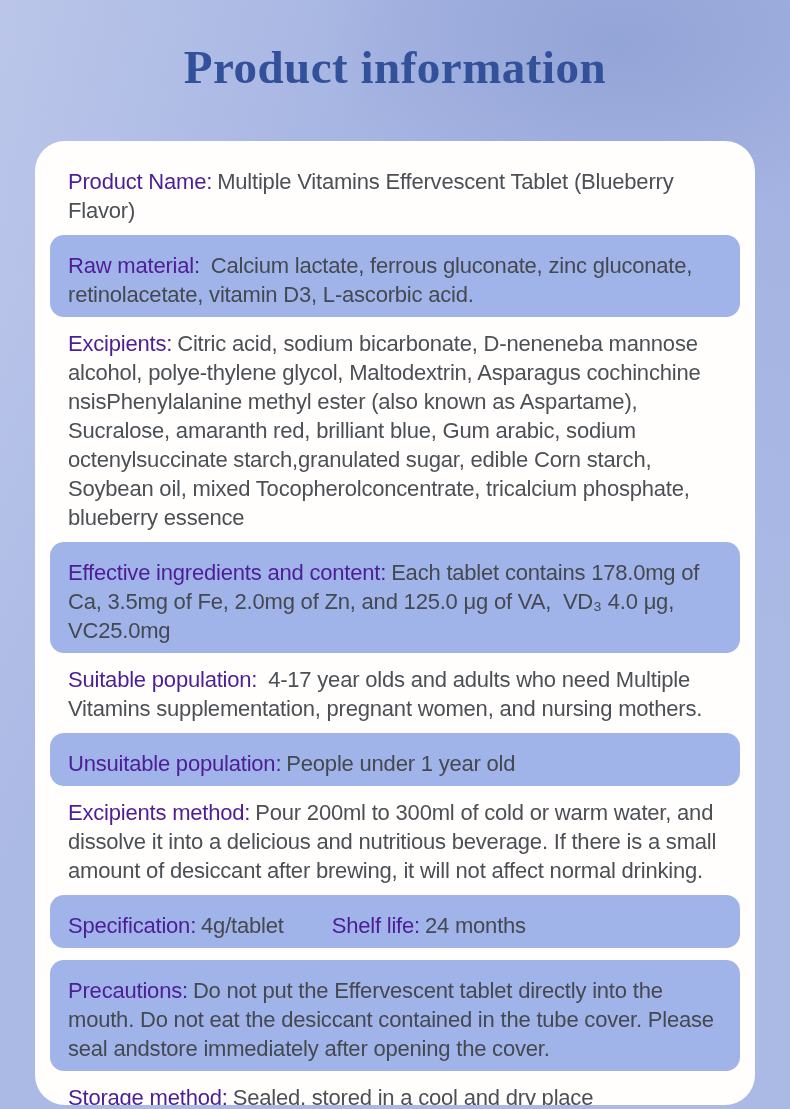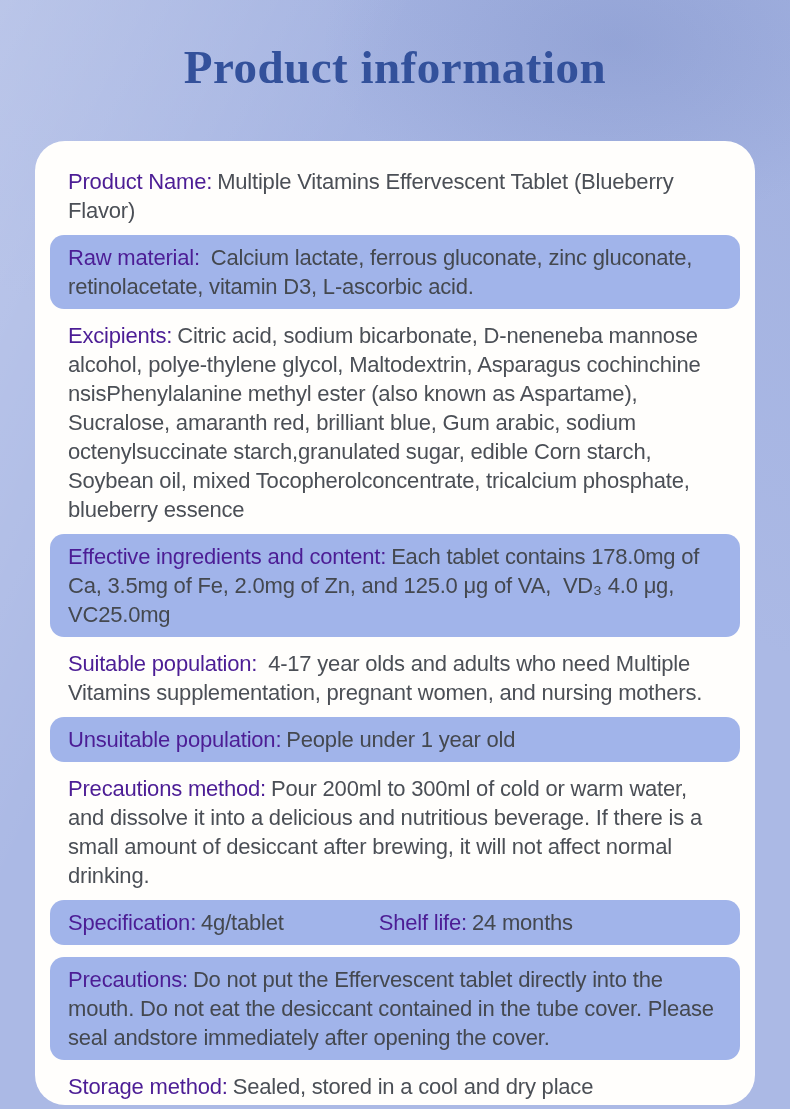--- a/index.html
+++ b/index.html
@@ -39,28 +39,28 @@
     line-height:29px;
     letter-spacing:-0.2px;
     color:#4b4f56;
     padding:0 15px 0 18px;
     margin-bottom:10px;
   }
   .row p { margin:0; }
   .row.hl {
     background:#a1b4ea;
     border-radius:14px;
-    padding:8px 15px 8px 18px;
+    padding:16px 15px 8px 18px;
     margin-bottom:12px;
     color:#44484f;
   }
   .lbl { color:#4c1d95; margin-right:5px; }
   .txt { white-space:pre-wrap; }
   .spec-flex { display:flex; align-items:flex-start; }
-  .spec-flex .pair2 { margin-left:95px; white-space:nowrap; }
+  .spec-flex .pair2 { margin-left:48px; white-space:nowrap; }
 </style>
 </head>
 <body>
 
 <div class="page">
 
   <h1 class="title">Product information</h1>
 
   <div class="card">
 
@@ -82,21 +82,21 @@
 
     <div class="row">
       <p><span class="lbl">Suitable population:</span><span class="txt"> 4-17 year olds and adults who need Multiple Vitamins supplementation, pregnant women, and nursing mothers.</span></p>
     </div>
 
     <div class="row hl">
       <p><span class="lbl">Unsuitable population:</span><span class="txt">People under 1 year old</span></p>
     </div>
 
     <div class="row">
-      <p><span class="lbl">Precautions method:</span><span class="txt">Pour 200ml to 300ml of cold or warm water, and dissolve it into a delicious and nutritious beverage. If there is a small amount of desiccant after brewing, it will not affect normal drinking.</span></p>
+      <p><span class="lbl">Excipients method:</span><span class="txt">Pour 200ml to 300ml of cold or warm water, and dissolve it into a delicious and nutritious beverage. If there is a small amount of desiccant after brewing, it will not affect normal drinking.</span></p>
     </div>
 
     <div class="row hl spec-flex">
       <p class="pair1"><span class="lbl">Specification:</span><span class="txt">4g/tablet</span></p>
       <p class="pair2"><span class="lbl">Shelf life:</span><span class="txt">24 months</span></p>
     </div>
 
     <div class="row hl">
       <p><span class="lbl">Precautions:</span><span class="txt">Do not put the Effervescent tablet directly into the mouth. Do not eat the desiccant contained in the tube cover. Please seal andstore immediately after opening the cover.</span></p>
     </div>

